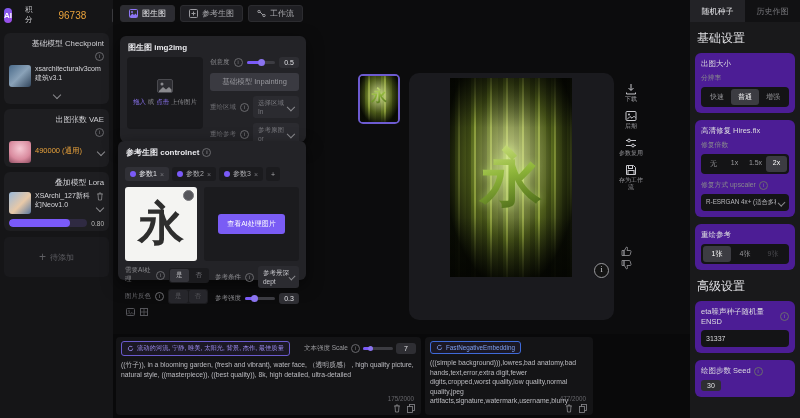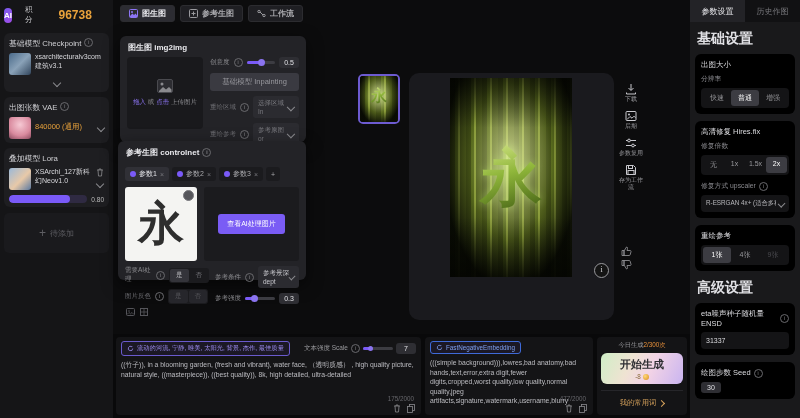--- a/index.html
+++ b/index.html
@@ -3,45 +3,45 @@
 <meta charset="utf-8">
 <style>
   html,body{margin:0;padding:0;overflow:hidden;}
   body{width:800px;height:418px;background:#0b0b0c;font-family:"Liberation Sans",sans-serif;color:#ddd;position:relative;font-size:9px;}
   
   .left-sb{position:absolute;left:0;top:0;width:113px;height:418px;background:#151517;}
   .topbar{display:flex;align-items:center;gap:13px;padding:5px 4px 3px 4px;}
   .logo{width:15px;height:15px;border-radius:4px;background:linear-gradient(135deg,#7b5cf0,#a14ce8);display:flex;align-items:center;justify-content:center;color:#fff;font-size:8px;font-weight:bold;}
   .pts-label{font-size:7.5px;color:#c9c9cc;text-align:right;}
   .coin{width:8px;height:8px;border-radius:50%;background:radial-gradient(circle at 35% 35%,#ffd97a,#d98d1f);display:inline-block;}
-  .pts-val{font-size:12px;color:#e9a23b;font-weight:bold;}
+  .pts-val{font-size:10px;color:#e9a23b;font-weight:normal;}
   .tb-spacer{flex:1;}
   .icon-btn{width:15px;height:13px;border:1px solid #3a3a3e;background:#232326;border-radius:2px;display:flex;align-items:center;justify-content:center;}
   .card{background:#1e1e21;border-radius:6px;margin:5px 4px;padding:5px 5px 4px 5px;}
-  .card-title{font-size:7.8px;color:#cfcfd3;margin-bottom:4px;display:flex;align-items:flex-start;gap:3px;}
+  .card-title{font-size:7.8px;color:#cfcfd3;margin-bottom:4px;display:flex;align-items:flex-end;gap:3px;flex-direction:column;}
   .info-i{width:7px;height:7px;border:1px solid #6a6a6e;border-radius:50%;color:#8a8a8e;font-size:5px;line-height:6px;text-align:center;display:inline-block;flex:none;}
   .model-row{display:flex;gap:4px;align-items:flex-start;}
   .thumb{width:22px;height:22px;border-radius:3px;flex:none;}
   .thumb.ckpt{background:linear-gradient(135deg,#4a6a8a,#8aa2b8 50%,#31455c);}
   .thumb.vae{background:radial-gradient(circle at 50% 35%,#f6c9d4,#d98a9e 60%,#8a4a5e);}
   .thumb.lora{background:linear-gradient(135deg,#9ab8d8,#e8c9a8 55%,#5a78a0);}
   .model-name{font-size:7px;color:#d8d8dc;line-height:1.25;word-break:break-all;flex:1;}
   .vae-val{font-size:7.5px;color:#e9a23b;flex:1;padding-top:5px;}
   .chev{width:5px;height:5px;border-right:1px solid #8a8a8e;border-bottom:1px solid #8a8a8e;transform:rotate(45deg);display:inline-block;}
   .chev-center{text-align:center;margin-top:3px;}
   .side-col{display:flex;flex-direction:column;gap:4px;align-items:center;}
   .lora-slider{display:flex;align-items:center;gap:4px;margin-top:5px;}
   .lora-track{flex:1;height:8px;border-radius:4px;background:#2f2a42;overflow:hidden;}
   .lora-fill{height:100%;width:78%;background:#7a5af8;border-radius:4px;}
   .lora-val{font-size:6.5px;color:#bbb;}
   .add-btn{margin:6px 4px 4px 4px;height:40px;border-radius:5px;background:#1a1a1d;display:flex;align-items:center;justify-content:center;gap:4px;color:#5e5e63;font-size:8px;}
   .plus{font-size:12px;color:#5e5e63;}
   
   .canvas{position:absolute;left:113px;top:0;width:577px;height:418px;background:#0c0c0d;}
-  .main-tabs{position:absolute;left:7px;top:5px;display:flex;gap:5px;font-weight:bold;}
+  .main-tabs{position:absolute;left:7px;top:5px;display:flex;gap:5px;}
   .mtab{display:flex;align-items:center;gap:4px;background:#1f1f23;border:1px solid #2c2c30;border-radius:3px;padding:2px 8px;font-size:8px;color:#aaaaae;}
   .mtab.active{background:#2c2c32;color:#e8e8ec;}
   .float-panel{position:absolute;background:#232327;border-radius:6px;box-shadow:0 5px 16px rgba(0,0,0,.55);}
   .fp-title{font-size:8px;font-weight:bold;color:#e8e8ec;padding:6px 8px 4px 8px;display:flex;align-items:center;gap:3px;}
   
   .i2i-body{display:flex;padding:0 7px;}
   .upload{width:76px;height:72px;background:#19191c;border-radius:4px;display:flex;flex-direction:column;align-items:center;justify-content:center;gap:5px;}
   .upload-text{font-size:6.5px;color:#8a8a8e;text-align:center;}
   .purple{color:#8d75f5;}
   .i2i-right{flex:1;padding-left:7px;display:flex;flex-direction:column;gap:5px;}
@@ -106,22 +106,22 @@
   .gen-btn .t{font-size:11px;font-weight:bold;color:#2e2e32;}
   .gen-btn .c{font-size:6.3px;color:#8a6d3b;display:flex;align-items:center;gap:2px;margin-top:1px;}
   .gen-sep{width:100%;border-top:1px solid #26262a;margin-top:6px;}
   .common{font-size:7.3px;color:#d8a35c;padding:7px 0;display:flex;align-items:center;gap:3px;}
   .common .arr{width:4px;height:4px;border-right:1px solid #d8a35c;border-top:1px solid #d8a35c;transform:rotate(45deg);display:inline-block;}
   
   .right-sb{position:absolute;right:0;top:0;width:110px;height:418px;background:#19191b;overflow:hidden;}
   .rtabs{display:flex;}
   .rtab{flex:1;text-align:center;padding:6px 0 5px 0;font-size:8px;color:#77777c;background:#111113;}
   .rtab.active{background:#232327;color:#ececf0;}
-  .rsection{font-size:14px;color:#e0e0e4;font-weight:bold;margin:8px 7px 5px 7px;}
-  .rcard{background:#000000;border-radius:6px;margin:6px 5px 7px 5px;padding:6px;}
+  .rsection{font-size:12px;color:#e0e0e4;font-weight:normal;margin:8px 7px 5px 7px;}
+  .rcard{background:#4c1d95;border-radius:6px;margin:6px 5px 7px 5px;padding:6px;}
   .rlabel{font-size:7.5px;color:#dcdce0;display:flex;align-items:center;gap:3px;margin-bottom:4px;}
   .rsub{font-size:6.8px;color:#88888d;margin:2px 0 4px 0;}
   .seg{display:flex;background:#141416;border-radius:4px;padding:2px;}
   .seg span{flex:1;text-align:center;font-size:7px;color:#9a9a9e;padding:3px 0;border-radius:3px;}
   .seg span.on{background:#3c3c42;color:#fff;}
   .seg span.dis{color:#4a4a4f;}
   .rselect{background:#141416;border-radius:4px;padding:4px 5px;font-size:6.3px;color:#b8b8bc;display:flex;justify-content:space-between;align-items:center;gap:3px;}
   .rselect .txt{overflow:hidden;white-space:nowrap;}
   .rinput{background:#141416;border-radius:4px;padding:5px;font-size:7px;color:#dcdce0;border:none;width:100%;box-sizing:border-box;font-family:"Liberation Sans",sans-serif;}
   .rinput::placeholder{color:#55555a;}
@@ -166,21 +166,21 @@
     <div class="chev-center"><span class="chev"></span></div>
   </div>
 
   <div class="card">
     <div class="card-title">
         <span>出图张数 VAE</span>
         <span class="info-i">i</span>
       </div>
     <div class="model-row">
       <div class="thumb vae"></div>
-      <div class="vae-val">840000 (通用)</div>
+      <div class="vae-val">490000 (通用)</div>
       <span class="chev" style="margin-top:8px"></span>
     </div>
   </div>
 
   <div class="card">
     <div class="card-title">
         <span>叠加模型 Lora</span>
       </div>
     <div class="model-row">
       <div class="thumb lora"></div>
@@ -471,41 +471,26 @@
         <svg width="8" height="9" viewBox="0 0 8 9">
             <path d="M1 2h6M3 2V1h2v1M2 2l.5 6h3L6 2" fill="none" stroke="#8a8a8e" stroke-width=".8"></path>
           </svg>
         <svg width="8" height="9" viewBox="0 0 8 9">
             <rect x="2.5" y=".5" width="5" height="6" fill="none" stroke="#8a8a8e" stroke-width=".8"></rect>
             <rect x=".5" y="2.5" width="5" height="6" fill="#141416" stroke="#8a8a8e" stroke-width=".8"></rect>
           </svg>
       </div>
     </div>
 
-    <div class="gen-panel">
-      <div class="daily"><span>今日生成</span><b>2/300次</b></div>
-      <div class="gen-btn">
-        <span class="t">开始生成</span>
-        <span class="c">
-            <span>-8</span>
-            <span class="coin" style="width:6px;height:6px;"></span>
-          </span>
-      </div>
-      <div class="gen-sep"></div>
-      <div class="common">
-          <span>我的常用词</span>
-          <span class="arr"></span>
-        </div>
-    </div>
   </div>
 </div>
 
 <div class="right-sb">
   <div class="rtabs">
-    <div class="rtab active">参数设置</div>
+    <div class="rtab active">随机种子</div>
     <div class="rtab">历史作图</div>
   </div>
 
   <div class="rsection">基础设置</div>
 
   <div class="rcard">
     <div class="rlabel">出图大小</div>
     <div class="rsub">分辨率</div>
     <div class="seg">
       <span>快速</span>

